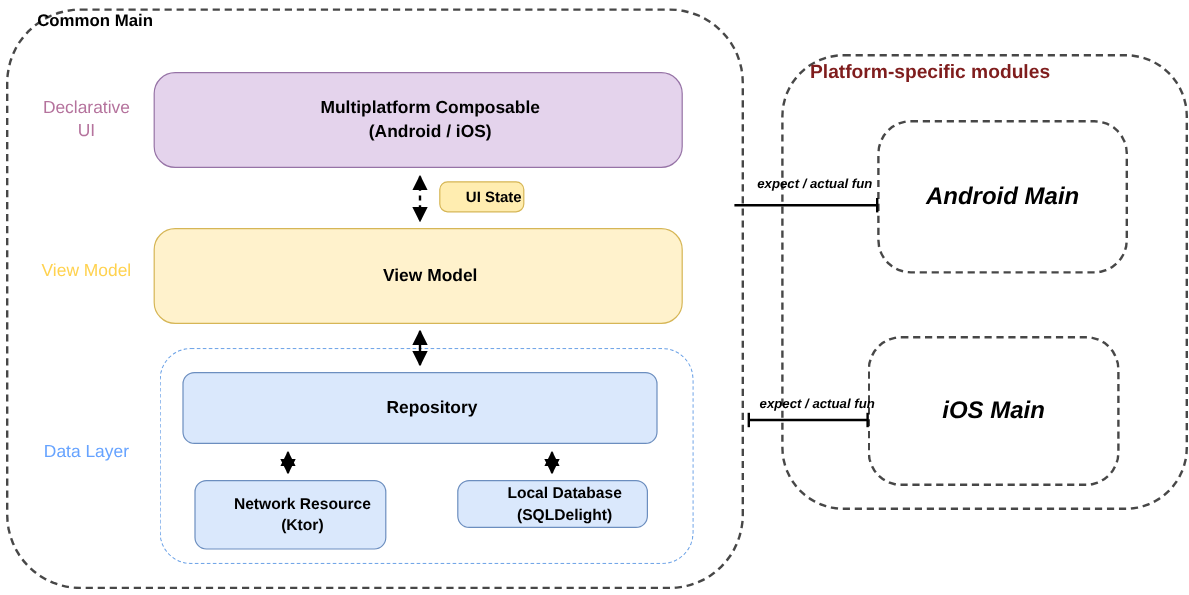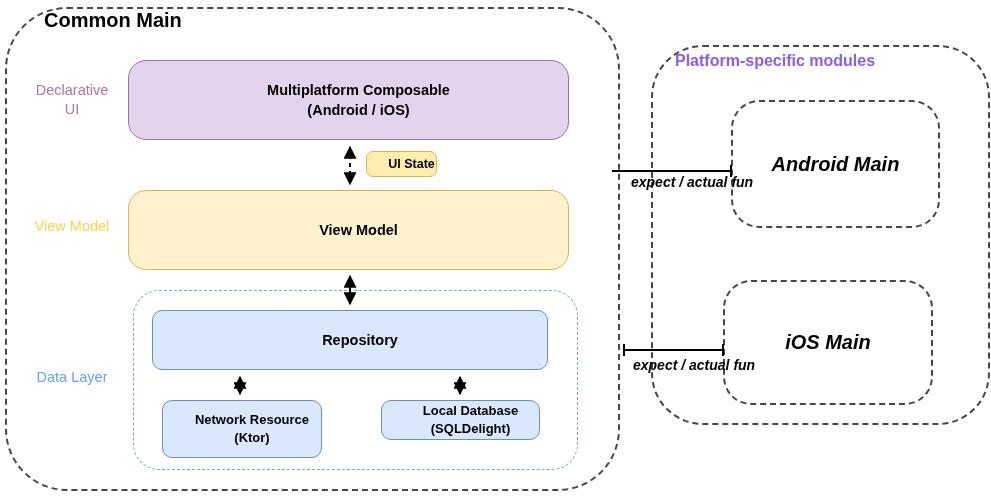--- a/index.html
+++ b/index.html
@@ -11,32 +11,32 @@
     overflow:hidden;
   }
   
   .common-main{
     position:absolute;left:5px;top:7px;width:615px;height:484px;
     border:2px dashed var(--outline-dark,#474747);
     border-radius:62px;
     box-sizing:border-box;
   }
   .common-main-title{
-    position:absolute;left:44px;top:9px;
-    font-size:20px;font-weight:bold;color:#000;
+    position:absolute;left:31px;top:9px;
+    font-size:14px;font-weight:bold;color:#000;
   }
   .platform-container{
     position:absolute;left:651px;top:45px;width:339px;height:380px;
     border:2px dashed var(--outline-dark,#474747);
     border-radius:52px;
     box-sizing:border-box;
   }
   .platform-title{
     position:absolute;left:675px;top:52px;
-    font-size:16px;font-weight:bold;color:#8b5cf6;
+    font-size:16px;font-weight:bold;color:#7f1d1d;
   }
   .data-group{
     position:absolute;left:133px;top:290px;width:445px;height:180px;
     border:1.5px dashed var(--data-group-border,#74A7E8);
     border-radius:26px;
     box-sizing:border-box;
   }
   
   .side-label{
     position:absolute;left:22px;width:100px;
@@ -93,23 +93,22 @@
     display:flex;align-items:center;justify-content:center;
     border:2px dashed var(--outline-dark,#474747);
     border-radius:28px;
     font-weight:bold;font-size:20px;color:#000;text-align:center;font-style:italic;
   }
   .node-android{left:731px;top:100px;width:209px;height:128px;}
   .node-ios{left:723px;top:280px;width:210px;height:125px;}
   
   .edge-label{
     position:absolute;
-    font-size:14px;font-style:italic;font-weight:600;color:#000;
+    font-size:11px;font-style:italic;font-weight:600;color:#000;
     white-space:nowrap;
-    margin-top:26px;
   }
   .edge-label-android{left:631px;top:148px;}
   .edge-label-ios{left:633px;top:331px;}
   
   .arrows{
     position:absolute;left:0;top:0;width:991px;height:496px;
     pointer-events:none;
   }
   .arrow-line{stroke:var(--arrow-black,#000);stroke-width:2;fill:none;}
   .arrow-dashed{stroke-dasharray:4 4;}

